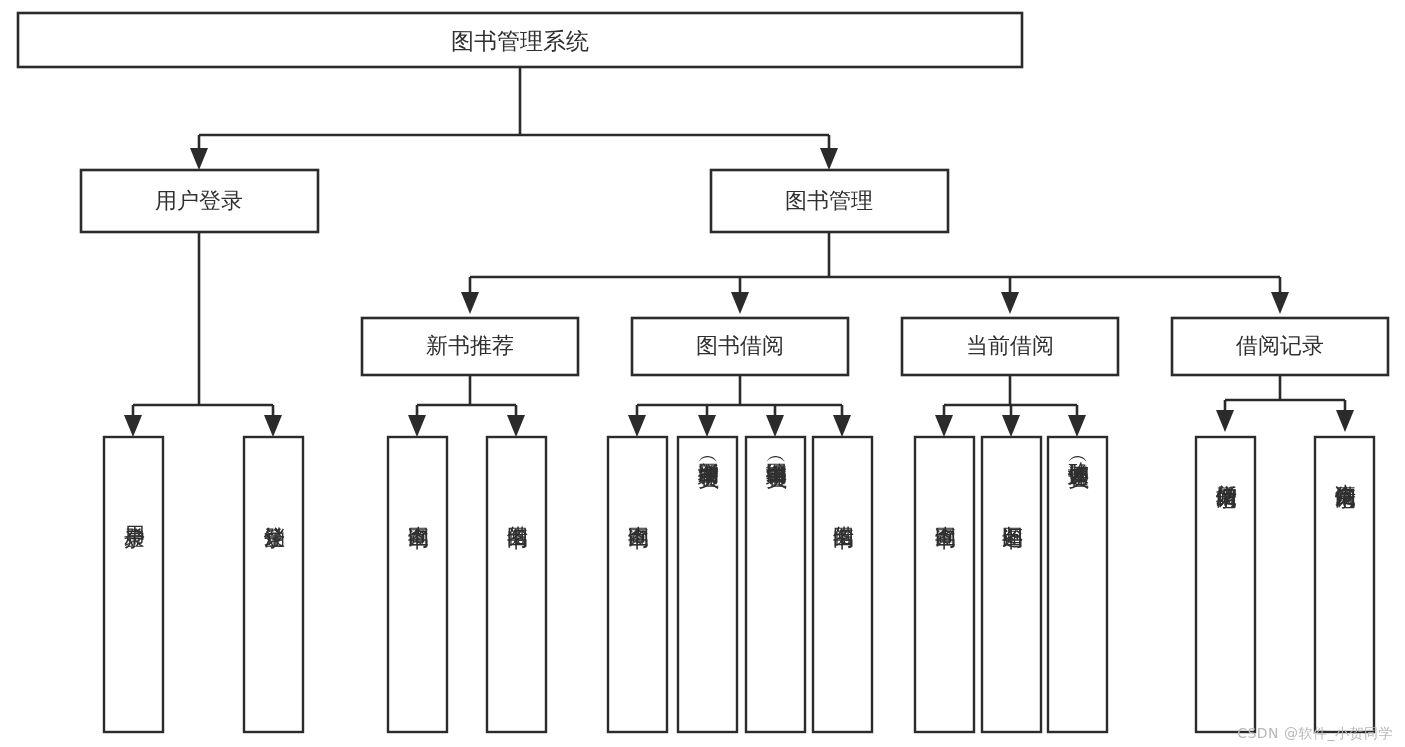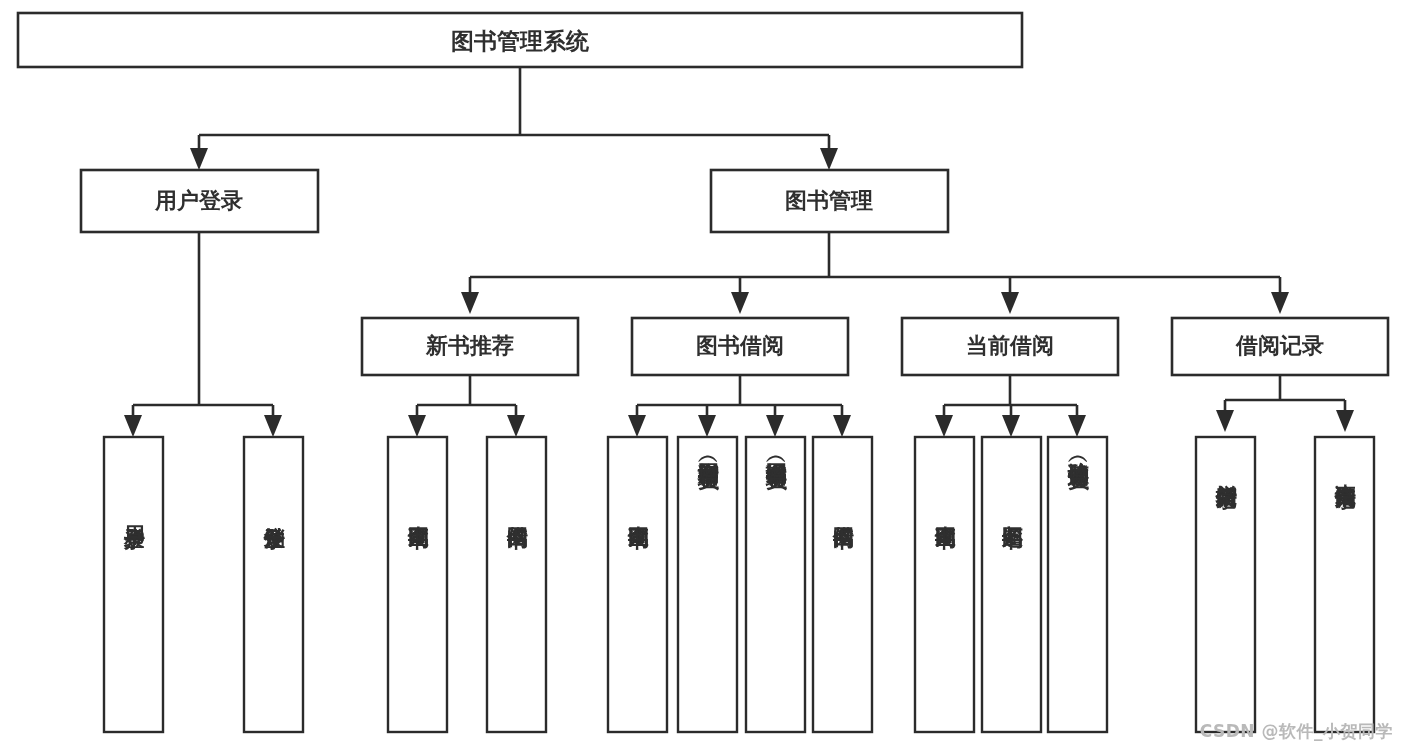--- a/index.html
+++ b/index.html
@@ -12,21 +12,20 @@
     width: 1405px;
     height: 747px;
     overflow: hidden;
     font-family: "DejaVu Sans", "Liberation Sans", sans-serif;
   }
   #diagram-root {
     position: relative;
     width: 1405px;
     height: 747px;
     background: #ffffff;
-    font-weight: bold;
   }
   svg.diagram-canvas {
     position: absolute;
     left: 0;
     top: 0;
     width: 1405px;
     height: 747px;
     display: block;
   }
   .node-box {
@@ -73,21 +72,21 @@
     line-height: 1.04;
     color: #2f2f2f;
     letter-spacing: 1px;
     white-space: nowrap;
   }
   .watermark {
     position: absolute;
     right: 12px;
     bottom: 4px;
     font-family: "DejaVu Sans", "Liberation Sans", sans-serif;
-    font-size: 17px;
+    font-size: 14px;
     color: #b9b9b9;
     letter-spacing: 0.5px;
     white-space: nowrap;
   }
 </style>
 </head>
 <body>
 
 <div id="diagram-root">
 

